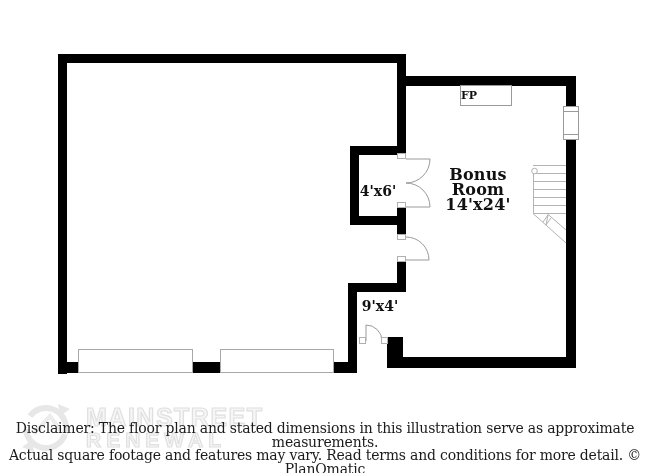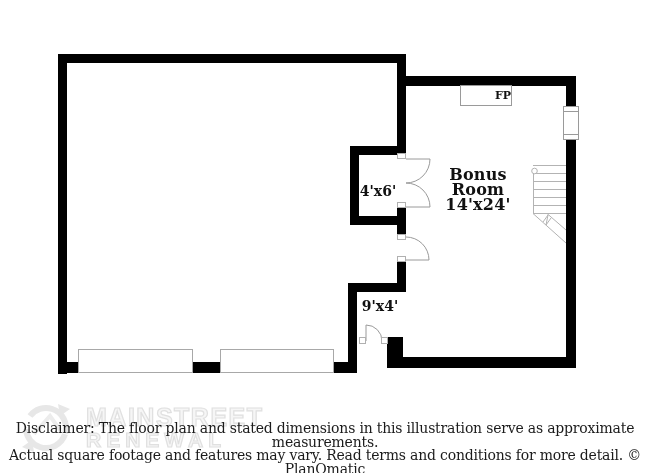--- a/index.html
+++ b/index.html
@@ -4,21 +4,21 @@
 <style>
   html,body{margin:0;padding:0;background:#ffffff;}
   .canvas{position:relative;width:650px;height:473px;background:#ffffff;overflow:hidden;
           font-family:"DejaVu Serif",serif;}
   .wall{position:absolute;background:#000000;}
   .fixture-svg{position:absolute;left:0;top:0;z-index:3;}
   .label{position:absolute;z-index:4;color:#111111;font-weight:bold;text-align:center;}
   .room-label{font-size:16px;line-height:15px;letter-spacing:.2px;}
   .dim-label{font-size:14px;line-height:14px;}
   .fp-box{position:absolute;left:460px;top:85px;width:50px;height:19px;background:#ffffff;
-          border:1px solid #9a9a9a;z-index:4;display:flex;align-items:center;justify-content:flex-end;
+          border:1px solid #9a9a9a;z-index:4;display:flex;align-items:center;justify-content:flex-start;
           font-size:11px;font-weight:bold;color:#111111;}
   .watermark-text{position:absolute;z-index:1;font-family:"Liberation Sans",sans-serif;
           font-weight:bold;color:#f6f6f6;-webkit-text-stroke:1.2px #e0e0e0;white-space:nowrap;}
   .wm-1{left:86px;top:403px;font-size:25px;letter-spacing:1.5px;}
   .wm-2{left:86px;top:428px;font-size:21px;letter-spacing:5px;}
   .logo{position:absolute;left:20px;top:400px;z-index:1;}
   .disclaimer{position:absolute;left:0;right:0;top:422px;z-index:5;text-align:center;
           color:#1b1b1b;font-size:14px;line-height:13.5px;letter-spacing:-0.2px;}
 </style>
 </head>

